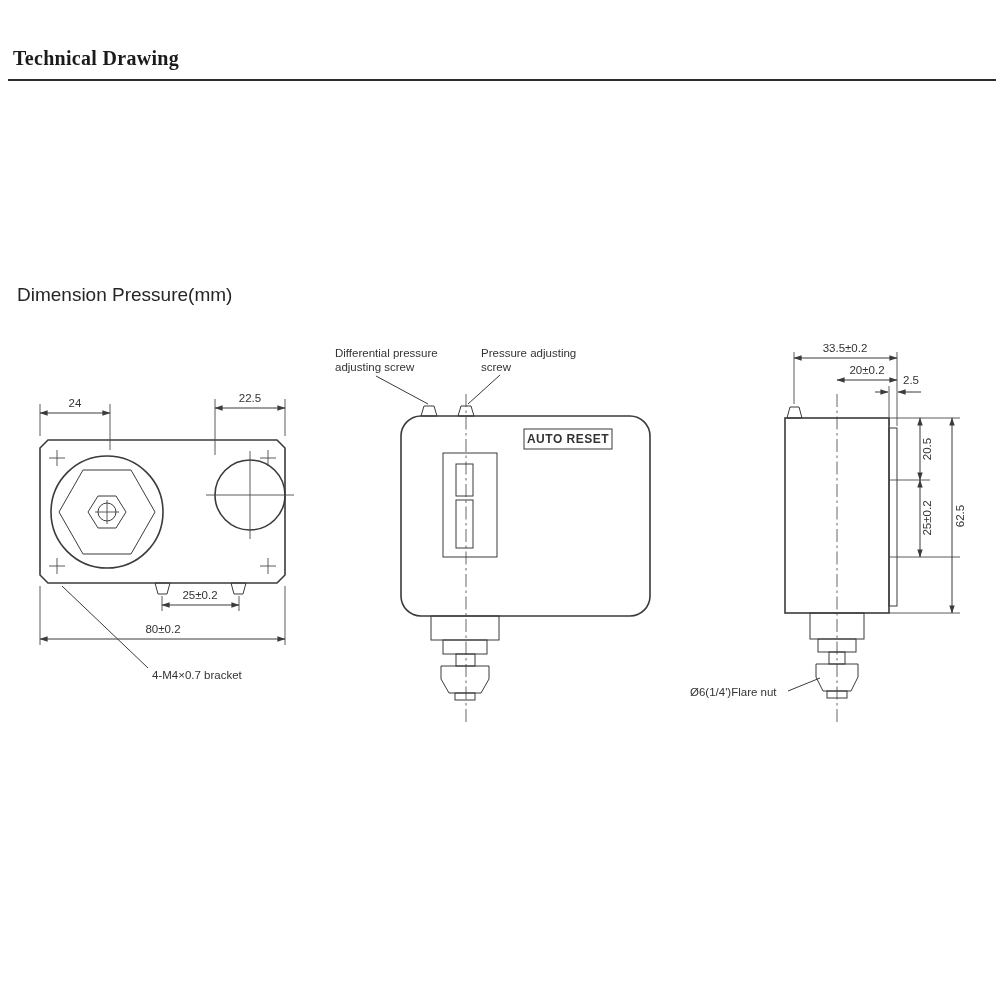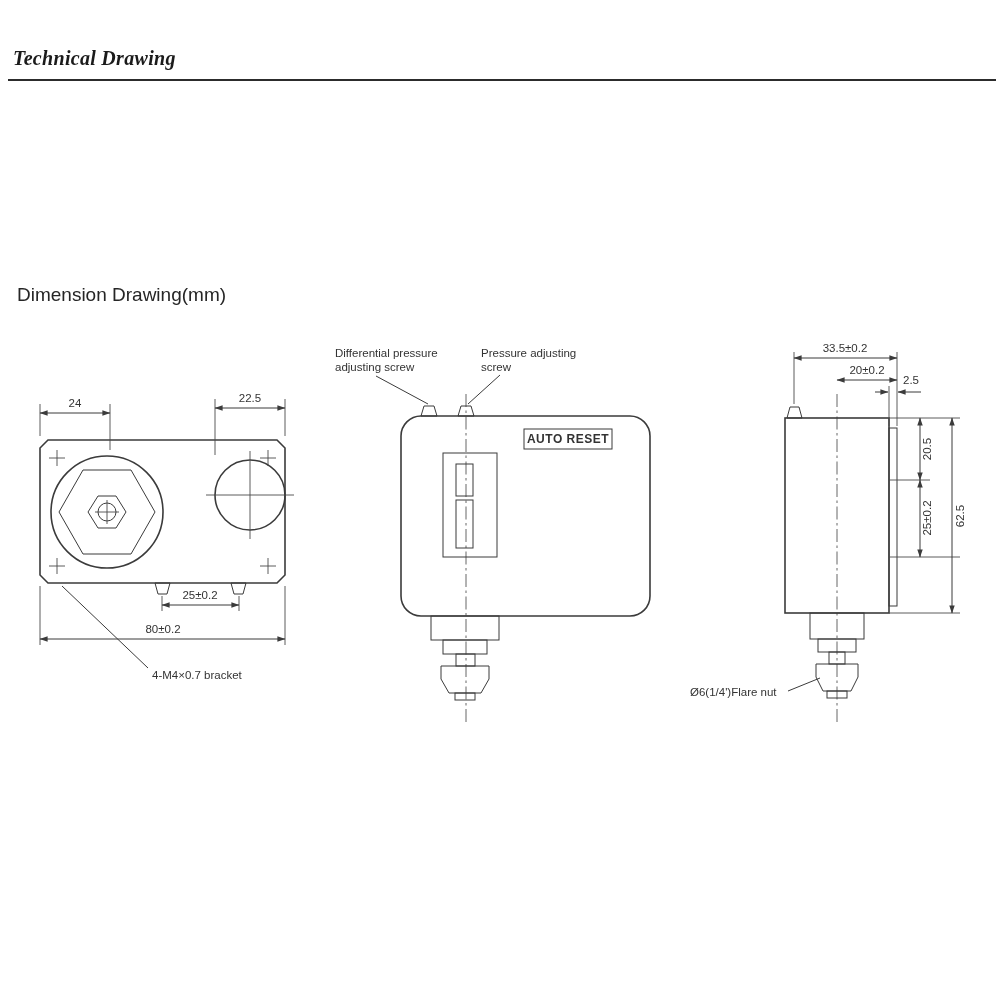--- a/index.html
+++ b/index.html
@@ -2,21 +2,21 @@
 <html><head>
 <meta charset="utf-8">
 <style>
   * { margin:0; padding:0; box-sizing:border-box; }
   html,body { width:1001px; height:1001px; background:#ffffff; overflow:hidden; }
   body { position:relative; font-family:"Liberation Sans", sans-serif; color:#2a2a2a; }
 
   .title {
     position:absolute; left:13px; top:47px;
     font-family:"Liberation Serif", serif;
-    font-weight:bold; font-size:20px; color:#1b1b1b; letter-spacing:.3px;font-style:italic;
+    font-weight:bold; font-size:20px; color:#1b1b1b; letter-spacing:.3px;
   }
   .rule { position:absolute; left:8px; width:988px; top:79px; height:2px; background:#2c2c2c; }
   .subtitle { position:absolute; left:17px; top:284px; font-size:19px; color:#262626; }
 
   svg.drawing { position:absolute; left:0; top:0; }
 
   svg text { font-family:"Liberation Sans", sans-serif; fill:#333333; }
   .t11 { font-size:11.5px; }
   .t12 { font-size:12px; }
   .tbold { font-weight:bold; letter-spacing:.5px; }
@@ -29,21 +29,21 @@
              marker-start:url(#arr); marker-end:url(#arr); }
   .dimE    { fill:none; stroke:#3b3b3b; stroke-width:1; marker-end:url(#arr); }
   .leader  { fill:none; stroke:#3b3b3b; stroke-width:1; }
   .cl      { fill:none; stroke:#555555; stroke-width:.9; stroke-dasharray:13 3.5 2.5 3.5; }
 </style>
 </head>
 <body>
 
 <div class="title">Technical Drawing</div>
 <div class="rule"></div>
-<div class="subtitle">Dimension Drawing(mm)</div>
+<div class="subtitle">Dimension Pressure(mm)</div>
 
 <svg class="drawing" width="1001" height="1001" viewBox="0 0 1001 1001" xmlns="http://www.w3.org/2000/svg">
 
   <defs>
     <marker id="arr" viewBox="0 0 10 10" refX="9.5" refY="5" markerWidth="11" markerHeight="8" orient="auto-start-reverse">
       <path d="M0,1.6 L10,5 L0,8.4 Z" fill="#3b3b3b"></path>
     </marker>
   </defs>
 
   <g>

